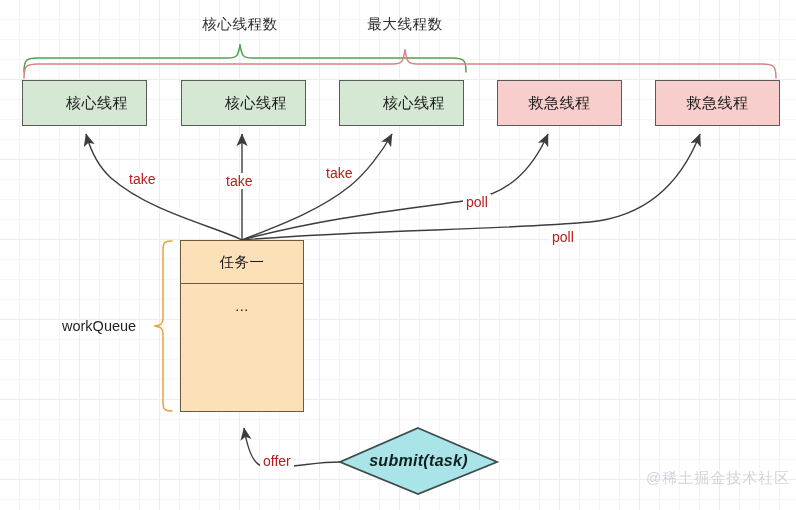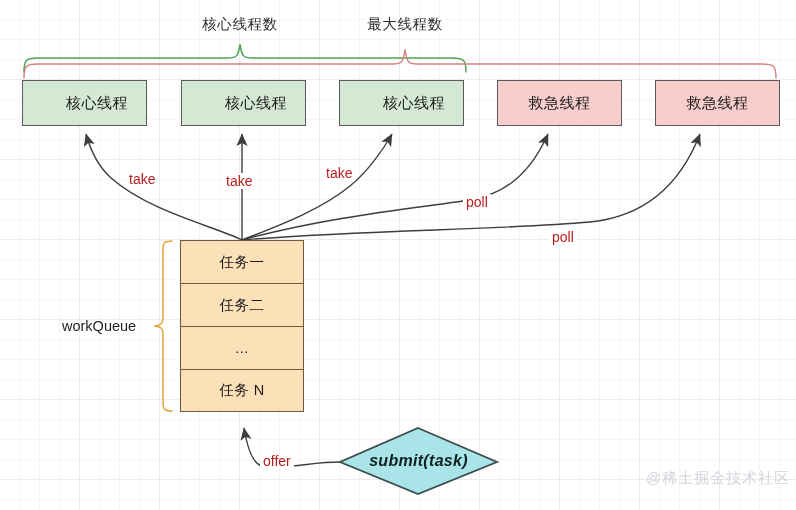--- a/index.html
+++ b/index.html
@@ -143,27 +143,21 @@
   <div class="edge-label" style="left:549px;top:229px;">poll</div>
   <div class="edge-label" style="left:260px;top:453px;">offer</div>
 
   <div class="wq-label" style="left:62px;top:318px;">workQueue</div>
 
   <div class="queue-box" style="left:180px;top:240px;width:124px;height:172px;">
     <div class="queue-row" style="height:43px;">
       <span>任务一</span>
     </div>
     <div class="queue-row" style="height:43px;">
-      <span>任务二</span>
-    </div>
-    <div class="queue-row" style="height:43px;">
       <span>...</span>
-    </div>
-    <div class="queue-row" style="height:40px;">
-      <span>任务 N</span>
     </div>
   </div>
 
   <div class="diamond-wrap" style="left:340px;top:428px;width:157px;height:66px;">
     <div class="diamond-label">submit(task)</div>
   </div>
 
   <div class="watermark" style="left:646px;top:469px;">@稀土掘金技术社区</div>
 
 </div>

